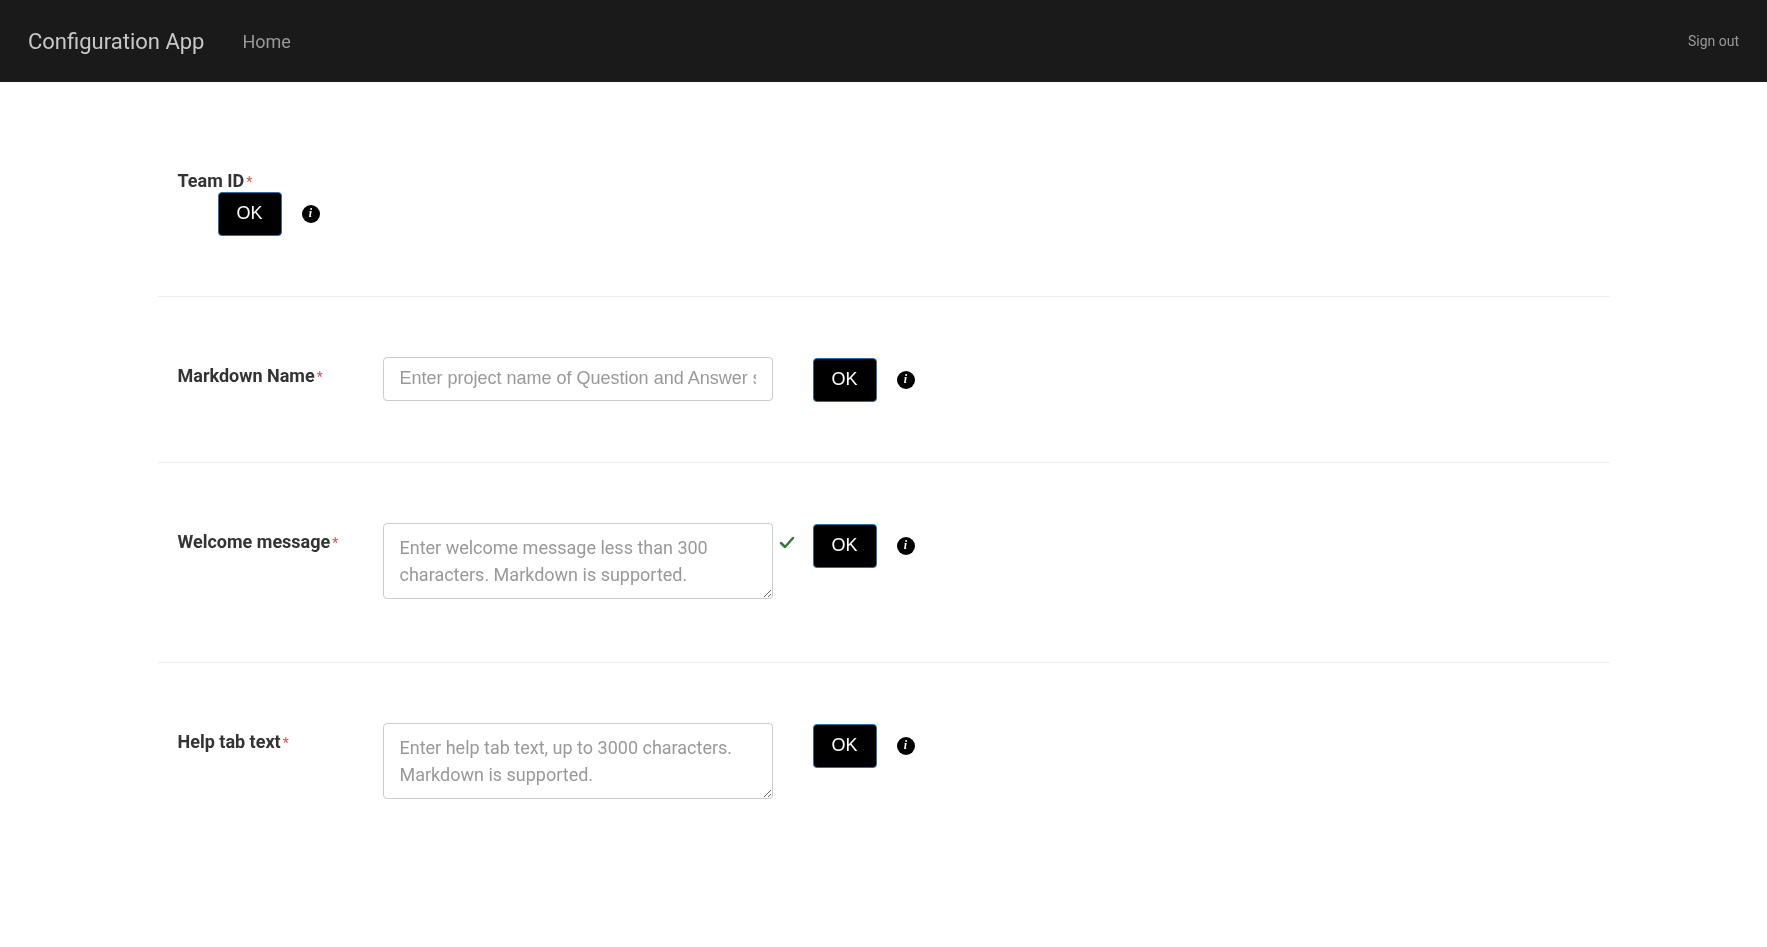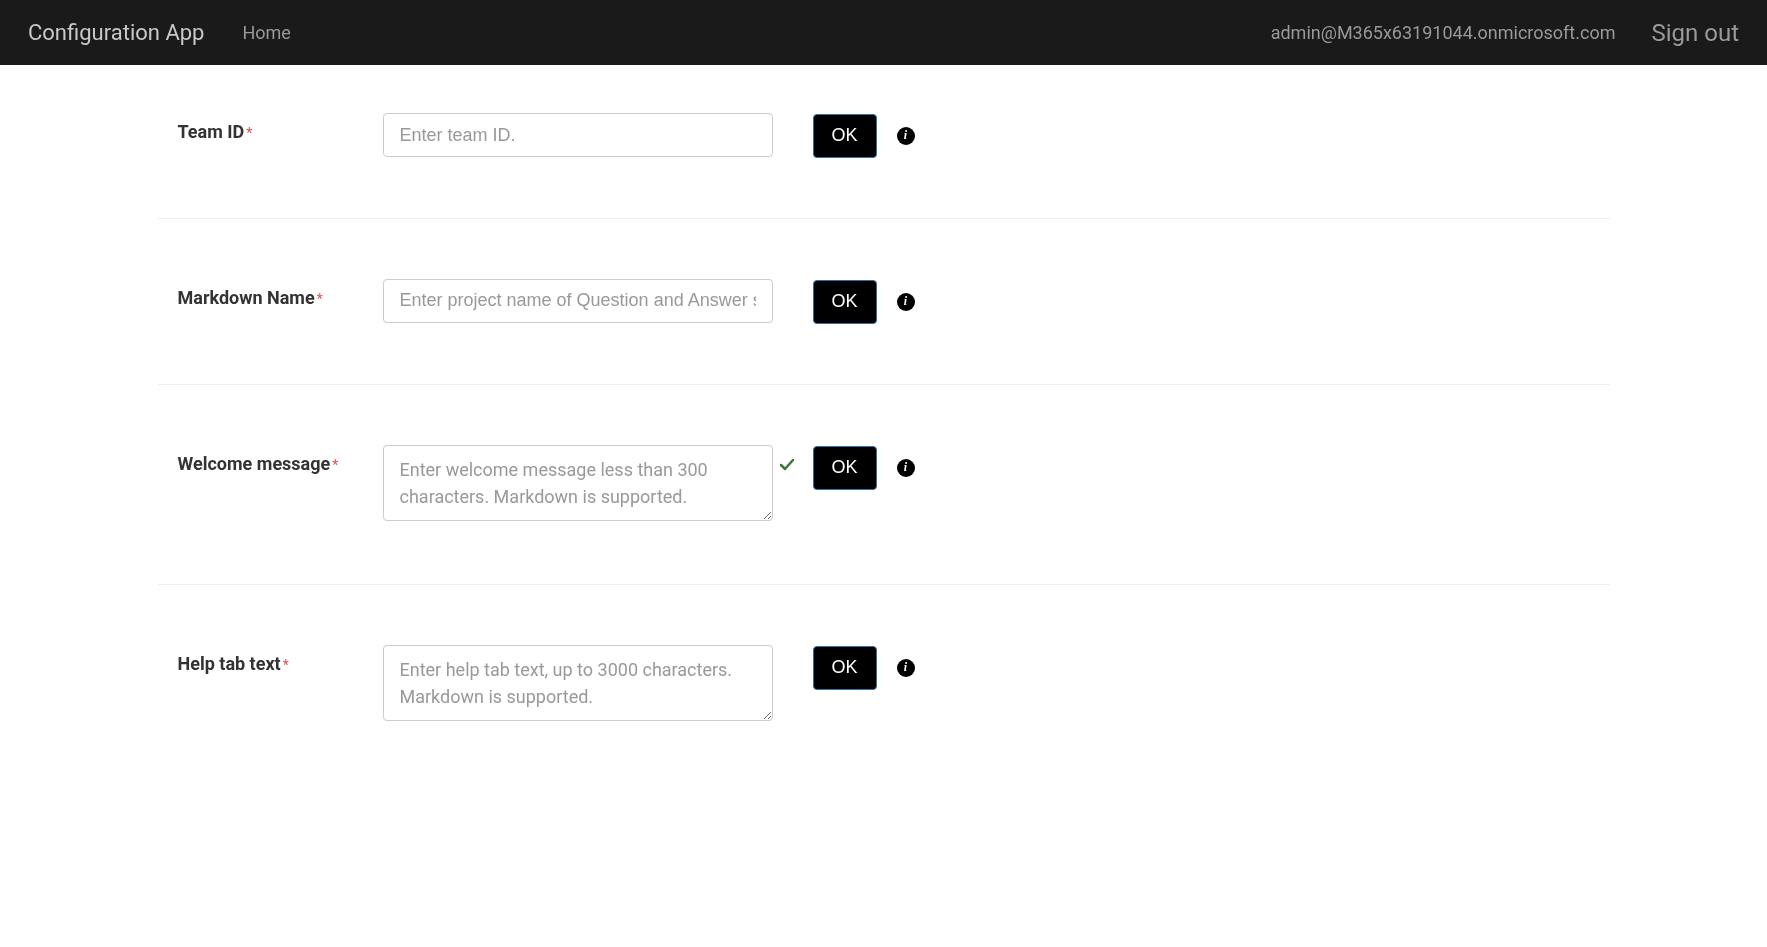--- a/index.html
+++ b/index.html
@@ -8,21 +8,21 @@
       box-sizing: border-box;
     }
     body {
       font-family: -apple-system, BlinkMacSystemFont, "Segoe UI", Roboto, "Helvetica Neue", Arial, sans-serif;
       font-size: 14px;
       color: #333;
       background: #fff;
     }
     .navbar {
       background-color: #1a1a1a;
-      height: 65px;
+      height: 82px;
       display: flex;
       align-items: center;
       padding: 0 28px;
       justify-content: space-between;
     }
     .navbar-left {
       display: flex;
       align-items: center;
       gap: 38px;
     }
@@ -42,37 +42,38 @@
       display: flex;
       align-items: center;
       gap: 36px;
     }
     .navbar-user {
       color: #999;
       font-size: 18px;
     }
     .navbar-signout {
       color: #999;
-      font-size: 24px;
+      font-size: 14px;
       text-decoration: none;
       cursor: pointer;
     }
     .container {
       max-width: 1500px;
       margin: 0 auto;
       padding: 0 24px;
     }
     .form-row {
       display: flex;
       align-items: flex-start;
       padding: 60px 20px;
       border-bottom: 1px solid #eee;
     }
     .form-row:first-child {
-      padding-top: 48px;
+      padding-top: 80px;
+      flex-direction: column;
     }
     .label-col {
       width: 205px;
       flex-shrink: 0;
       padding-top: 8px;
     }
     .field-label {
       font-size: 18px;
       font-weight: 700;
       color: #333;
@@ -164,33 +165,29 @@
   </style>
 </head>
 <body>
 
 <nav class="navbar">
   <div class="navbar-left">
     <a class="navbar-brand">Configuration App</a>
     <a class="navbar-link">Home</a>
   </div>
   <div class="navbar-right">
-    <span class="navbar-user">admin@M365x63191044.onmicrosoft.com</span>
     <a class="navbar-signout">Sign out</a>
   </div>
 </nav>
 
 <div class="container">
 
   <div class="form-row">
     <div class="label-col">
       <span class="field-label">Team ID</span><span class="required-star">*</span>
-    </div>
-    <div class="input-col">
-      <input type="text" class="text-input" placeholder="Enter team ID." style="">
     </div>
     <div class="action-col">
       <button class="btn-ok">OK</button>
       <span class="info-icon">i</span>
     </div>
   </div>
 
   <div class="form-row">
     <div class="label-col">
       <span class="field-label">Markdown Name</span><span class="required-star">*</span>

